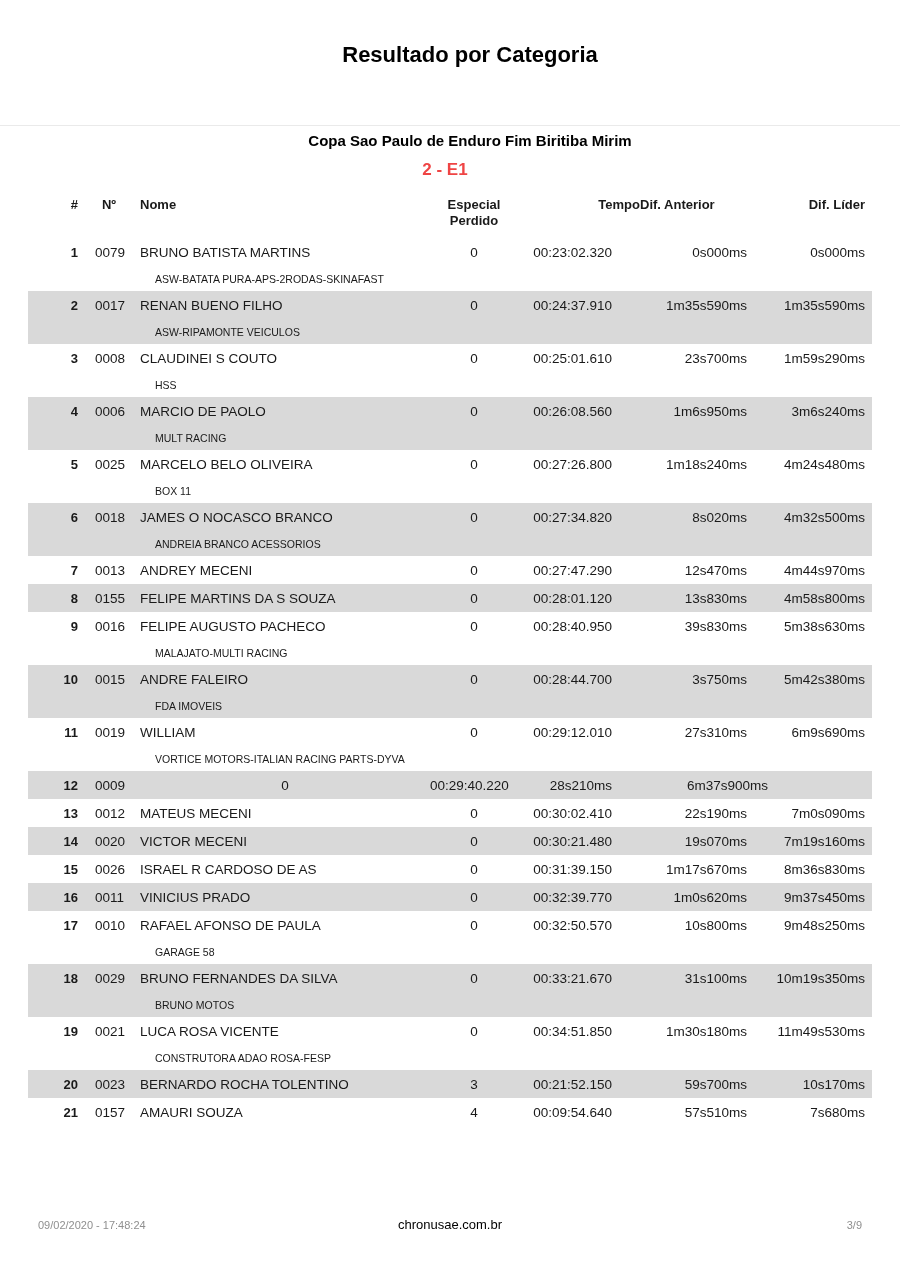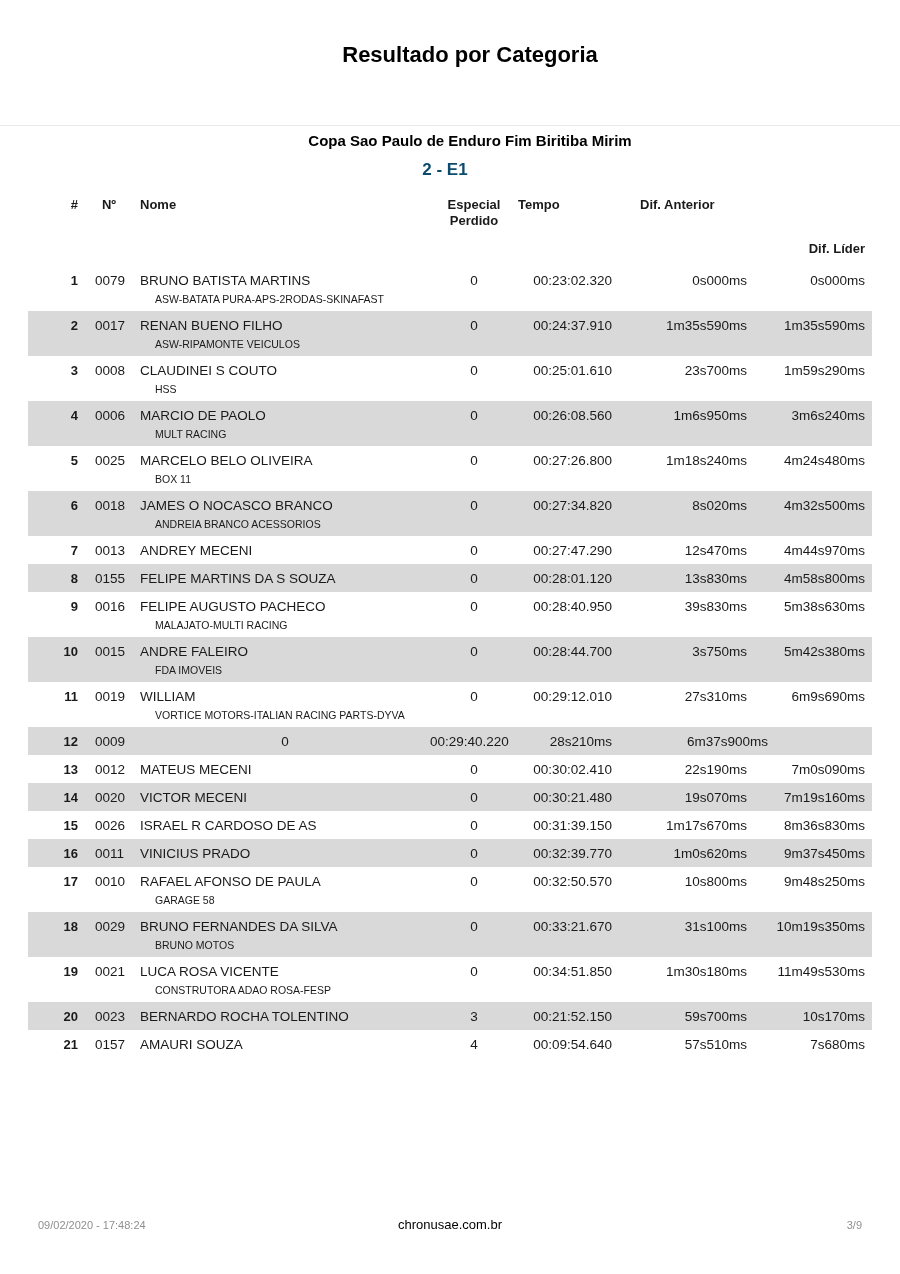--- a/index.html
+++ b/index.html
@@ -26,45 +26,45 @@
   }
   .doc-subtitle {
     position:absolute; left:170px; top:90px; width:600px; text-align:center;
     font-size:15px; font-weight:bold; color:#000;margin-top:42px;
   }
   .header-rule { position:absolute; left:0; top:125px; width:900px; height:1px; background:#eaeaea; }
 
   
   .category-title {
     position:absolute; left:0; top:160px; width:890px; text-align:center;
-    font-size:17px; font-weight:bold; color:#0c4a6e;
+    font-size:17px; font-weight:bold; color:#ef4444;
   }
 
   
   .rtable { position:absolute; left:28px; top:197px; width:844px; }
   .thead, .trow {
     display:grid;
     grid-template-columns:50px 62px 290px 88px 122px 135px 97px;
     align-items:start;
   }
   .thead { font-size:13px; font-weight:bold; padding-bottom:9px; line-height:16px; }
   .h-pos   { text-align:right; }
   .h-num   { text-align:center; }
   .h-name  { text-align:left; }
   .h-esp   { text-align:center; }
-  .h-tempo { text-align:left; }
+  .h-tempo { text-align:right; }
   .h-difant{ padding-right:28px; }
-  .h-diflid{ text-align:right; padding-right:7px;margin-top:44px; }
+  .h-diflid{ text-align:right; padding-right:7px; }
 
   .trow { font-size:13.5px; line-height:15px; padding:7px 0 6px 0; }
   .trow.alt { background:#d9d9d9; }
   .c-pos   { text-align:right; font-weight:bold; font-size:13px; }
   .c-num   { padding-left:17px; }
   .c-name  { text-align:left; }
-  .c-team  { font-size:10.5px; line-height:12px; margin-top:5px; padding-left:15px; }
+  .c-team  { font-size:10.5px; line-height:12px; margin-top:13px; padding-left:15px; }
   .c-esp   { text-align:center; }
   .c-tempo { text-align:right; padding-right:28px; }
   .c-difant{ text-align:right; padding-right:28px; }
   .c-diflid{ text-align:right; padding-right:7px; }
 
   
   .footer-date { position:absolute; left:38px; top:1219px; font-size:11px; color:#8f8f8f;text-align:right; }
   .footer-site {
     position:absolute; left:0; top:1217px; width:900px; text-align:center;
     font-size:13px; font-weight:normal; color:#000;

